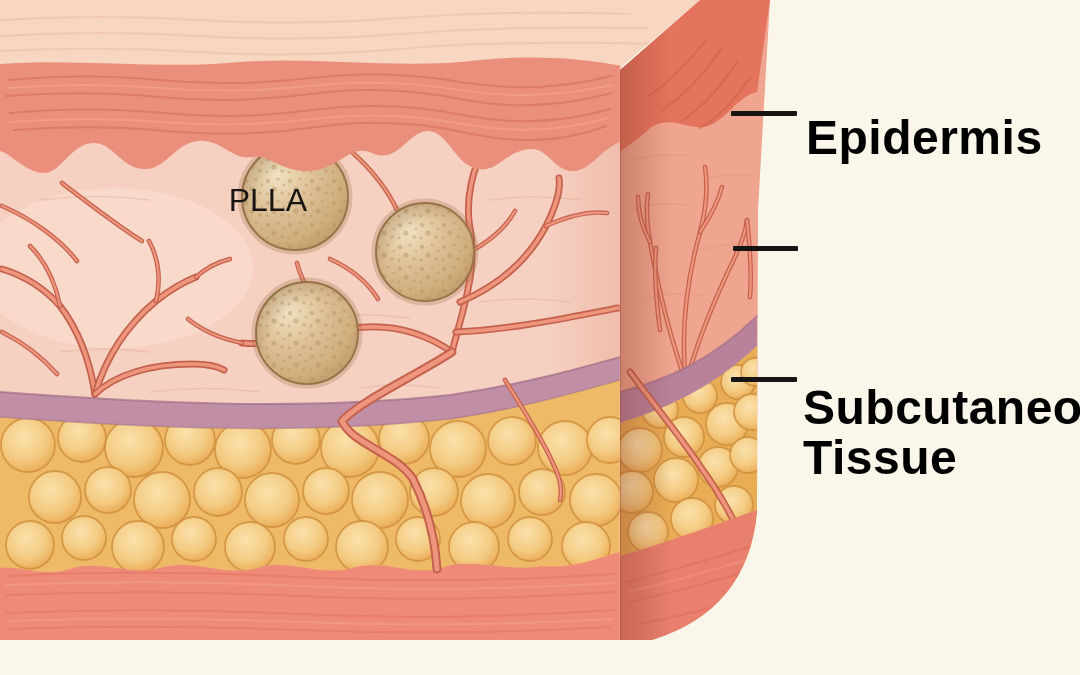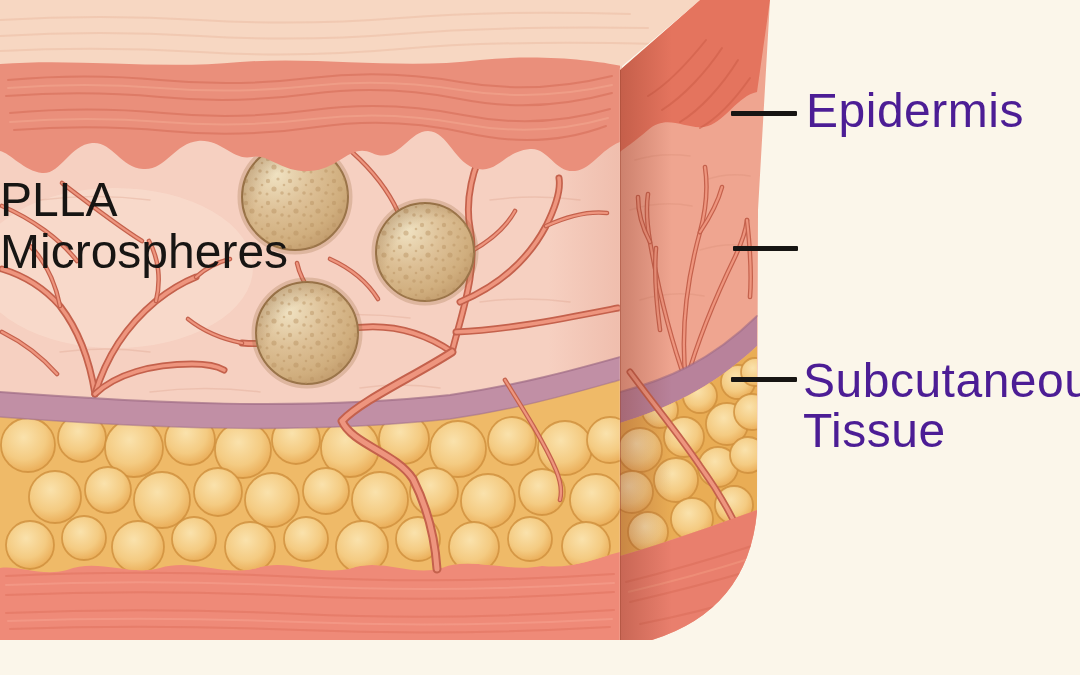--- a/index.html
+++ b/index.html
@@ -1,23 +1,23 @@
 <!DOCTYPE html>
 <html><head>
 <meta charset="utf-8">
 <style>
   html,body{margin:0;padding:0;background:#FBF6EA;overflow:hidden;}
   .stage{position:relative;width:1080px;height:675px;background:#FBF6EA;overflow:hidden;
          font-family:"Liberation Sans",sans-serif;}
   .stage svg{position:absolute;left:0;top:0;}
-  .callout-text{position:absolute;font-size:48px;line-height:50px;font-weight:400;
-    color:#4c1d95;letter-spacing:.5px;white-space:nowrap;}
+  .callout-text{position:absolute;font-size:48px;line-height:50px;font-weight:700;
+    color:#000000;letter-spacing:.5px;white-space:nowrap;margin-top:27px;}
   .leader{position:absolute;height:5px;background:#171513;border-radius:1px;}
-  .plla-label{position:absolute;left:0;top:174px;width:300px;text-align:left;
-    font-size:48px;line-height:52px;font-weight:500;color:#171513;}
+  .plla-label{position:absolute;left:7px;top:174px;width:300px;text-align:right;
+    font-size:32px;line-height:52px;font-weight:500;color:#171513;}
   
   .vo{fill:none;stroke:#C4614C;stroke-linecap:round;stroke-linejoin:round;}
   .vi{fill:none;stroke:#EE957E;stroke-linecap:round;stroke-linejoin:round;}
   .w-main.vo{stroke-width:9}.w-main.vi{stroke-width:5}
   .w-med.vo{stroke-width:7}.w-med.vi{stroke-width:3.6}
   .w-thin.vo{stroke-width:4.6}.w-thin.vi{stroke-width:2.2}
   .dtex{fill:none;stroke:#E3AC9A;stroke-width:1.5;opacity:.45;stroke-linecap:round;}
   .stex{fill:none;stroke:#DB9078;stroke-width:1.5;opacity:.35;stroke-linecap:round;}
   .estr{fill:none;stroke:#D8725E;stroke-width:2;opacity:.7;stroke-linecap:round;}
   .estrl{fill:none;stroke:#F2A68F;stroke-width:2;opacity:.6;stroke-linecap:round;}
@@ -344,21 +344,20 @@
       <path class="estr2" d="M680,122 C700,110 722,86 738,60"></path>
       <path class="estr2" d="M700,128 C718,118 736,98 750,78"></path>
     </g>
     <rect x="620" y="0" width="52" height="640" fill="url(#gAO)"></rect>
     <path d="M620,70 L620,640" stroke="rgba(160,70,50,0.45)" stroke-width="2"></path>
   </g>
 </svg>
 
 <div class="plla-label">
   <div>PLLA</div>
-  <div>Microspheres</div>
 </div>
 
 <div class="leader" style="left:731px;top:111px;width:66px;"></div>
 <div class="callout-text" style="left:806px;top:86px;">Epidermis</div>
 
 <div class="leader" style="left:733px;top:246px;width:65px;"></div>
 
 <div class="leader" style="left:731px;top:377px;width:66px;"></div>
 <div class="callout-text" style="left:803px;top:356px;">
   <div>Subcutaneous</div>

